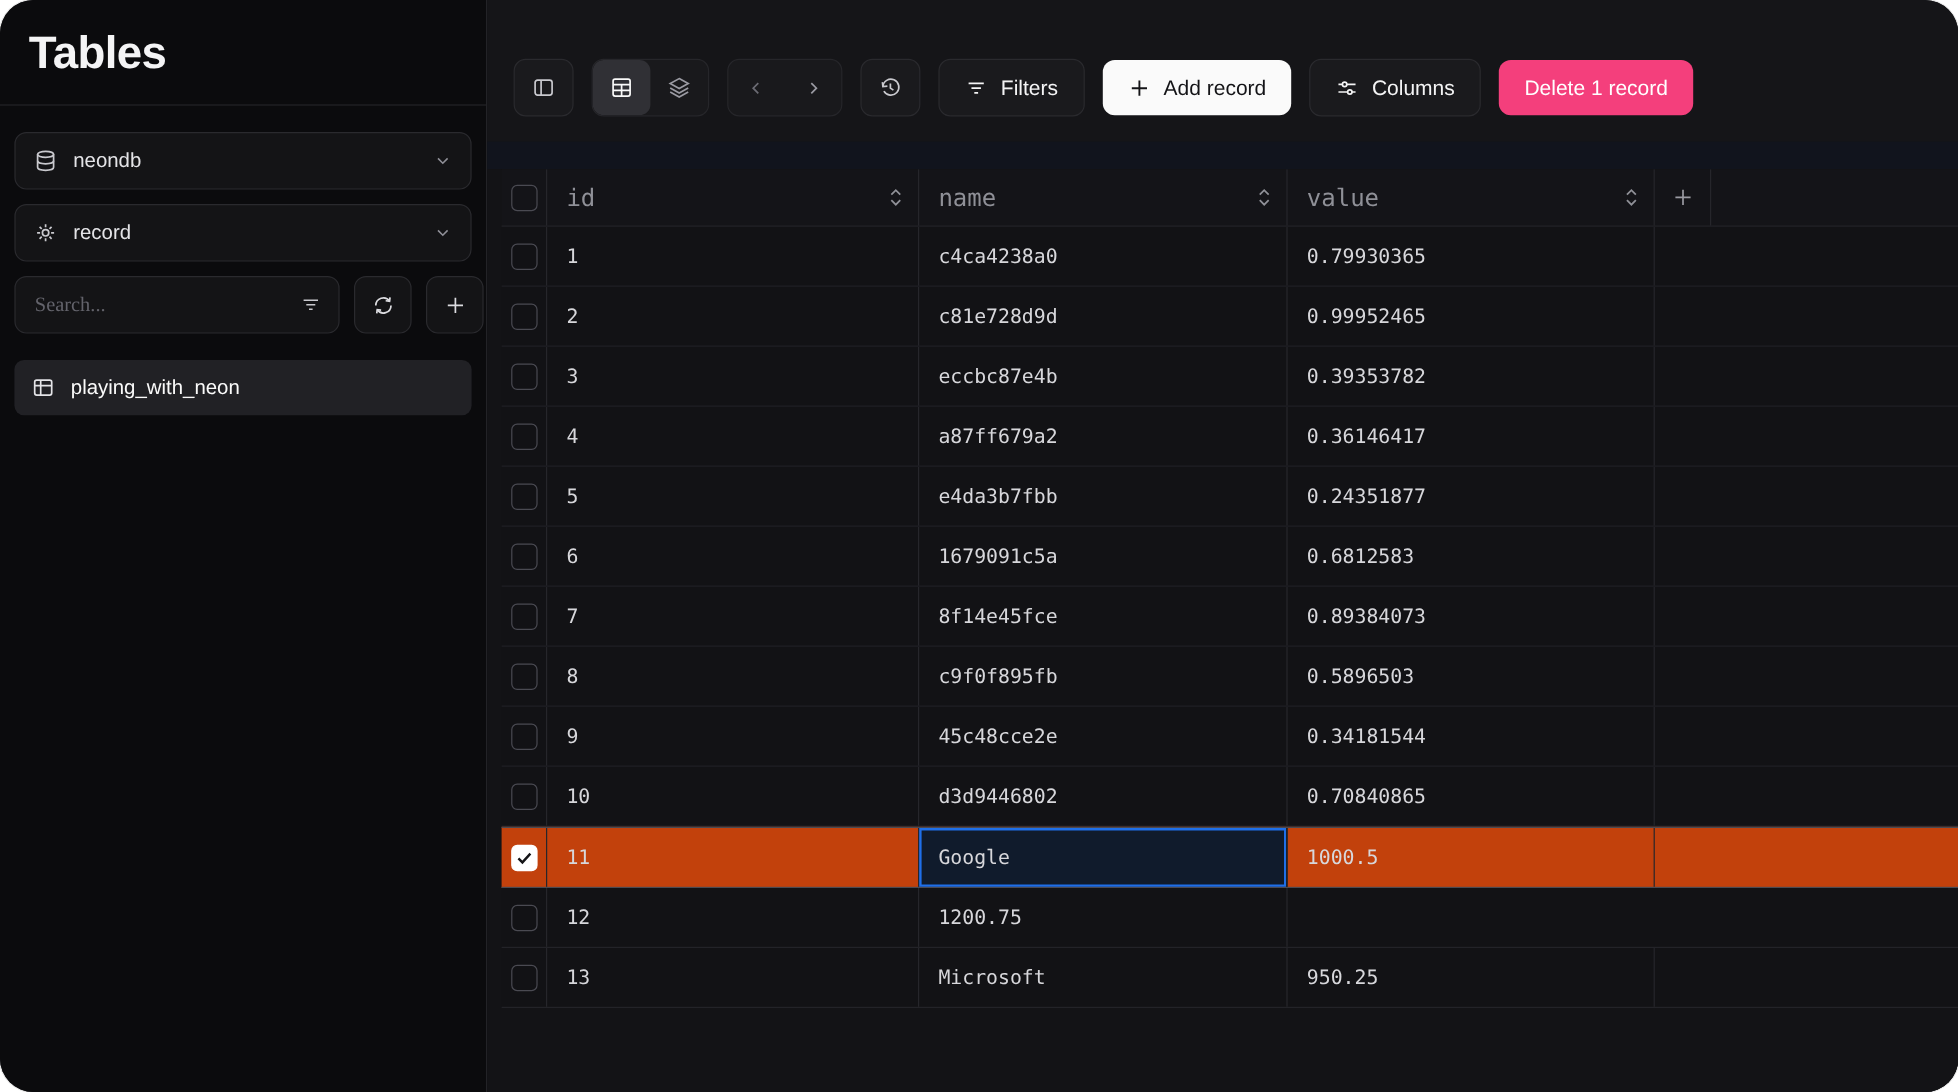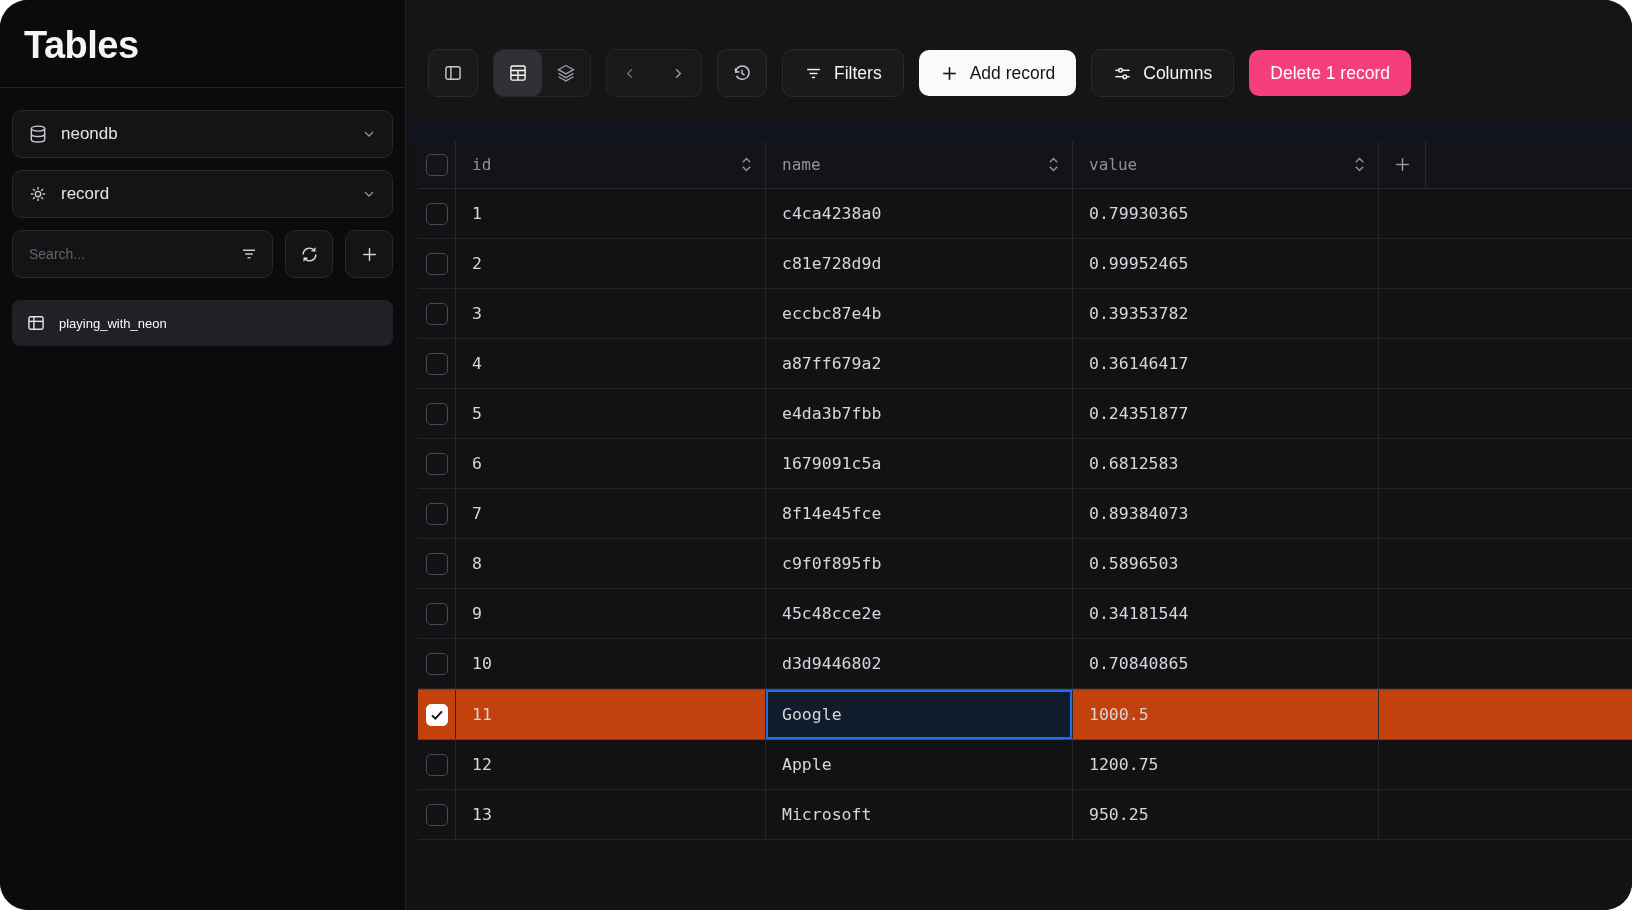--- a/index.html
+++ b/index.html
@@ -10,24 +10,24 @@
   .sidebar{width:405px;min-width:405px;background:#0b0b0d;border-right:1px solid #232327;display:flex;flex-direction:column;}
   .sidebar-header{padding:24px 24px 20px;}
   .sidebar-title{font-size:38px;font-weight:700;color:#f4f4f5;letter-spacing:-0.5px;}
   .sidebar-divider{height:1px;background:#232327;}
   .sidebar-body{padding:22px 12px 0;display:flex;flex-direction:column;gap:12px;}
   .select{height:46px;background:#141416;border:1px solid #2a2a2e;border-radius:10px;display:flex;align-items:center;gap:13px;padding:0 15px;color:#e4e4e7;font-size:17px;cursor:pointer;text-align:center;}
   .select .chev{margin-left:auto;color:#8f8f97;display:flex;}
   .sicon{color:#c9c9ce;display:flex;}
   .search-row{display:flex;gap:12px;}
   .search-box{flex:1;height:46px;background:#141416;border:1px solid #2a2a2e;border-radius:10px;display:flex;align-items:center;padding:0 14px;gap:10px;}
-  .search-box input{flex:1;background:transparent;border:0;outline:none;color:#0ea5e9;font-size:14px;font-family:Liberation Sans, sans-serif;}
+  .search-box input{flex:1;background:transparent;border:0;outline:none;color:#0ea5e9;font-size:17px;font-family:Liberation Serif, serif;}
   .search-box input::placeholder{color:#63636b;}
   .sq-btn{width:46px;min-width:46px;height:46px;background:#141416;border:1px solid #2a2a2e;border-radius:10px;display:flex;align-items:center;justify-content:center;color:#dcdce0;cursor:pointer;}
-  .table-item{margin-top:10px;height:46px;border-radius:8px;background:#212125;display:flex;align-items:center;gap:13px;padding:0 14px;color:#fafafa;font-size:13px;font-weight:500;cursor:pointer;}
+  .table-item{margin-top:10px;height:46px;border-radius:8px;background:#212125;display:flex;align-items:center;gap:13px;padding:0 14px;color:#fafafa;font-size:17px;font-weight:500;cursor:pointer;}
   .table-item .sicon{color:#e4e4e7;}
 
   
   .main{flex:1;display:flex;flex-direction:column;background:#151518;min-width:0;}
   .toolbar{height:90px;display:flex;align-items:center;gap:15px;padding:28px 24px 0 22px;}
   .tb-btn{height:46px;background:#1a1a1d;border:1px solid #2a2a2e;border-radius:10px;display:flex;align-items:center;justify-content:center;color:#c9c9ce;cursor:pointer;}
   .tb-icon{width:48px;}
   .segmented{display:flex;background:#19191c;border:1px solid #26262a;border-radius:10px;overflow:hidden;}
   .segment{width:48px;height:46px;display:flex;align-items:center;justify-content:center;color:#9a9aa2;cursor:pointer;}
   .segment.active{background:#303035;color:#fafafa;border-radius:9px;}
@@ -35,21 +35,21 @@
   .nav-pair .segment{width:47px;}
   .nav-prev{color:#6b6b73;}
   .btn-text{height:46px;background:#1a1a1d;border:1px solid #2a2a2e;border-radius:10px;display:flex;align-items:center;gap:11px;padding:0 21px;color:#f4f4f5;font-size:17.5px;cursor:pointer;}
   .btn-add{background:var(--add-button-bg,#fafafa);border:none;color:#141417;font-weight:500;}
   .btn-delete{background:var(--delete-pink,#f43f7c);border:none;color:#ffffff;font-weight:500;}
   .subbar{height:23px;background:#11141d;}
 
   
   .table-area{flex:1;padding-left:12px;background:#131316;overflow:hidden;}
   .grid-header{display:grid;grid-template-columns:38px 310px 307px 306px 47px;height:47px;border-bottom:1px solid #26262b;background:#141418;}
-  .head-cell{display:flex;align-items:center;justify-content:space-between;padding:0 12px 0 16px;color:#8f9097;font-family:"DejaVu Sans Mono",monospace;font-size:16px;border-right:1px solid #26262b;cursor:pointer;}
+  .head-cell{display:flex;align-items:center;justify-content:space-between;padding:0 12px 0 16px;color:#8f9097;font-family:"DejaVu Sans Mono",monospace;font-size:20px;border-right:1px solid #26262b;cursor:pointer;}
   .sort-ic{color:#8f9097;display:flex;}
   .cb-cell{display:flex;align-items:center;justify-content:center;border-right:1px solid #26262b;}
   .plus-cell{display:flex;align-items:center;justify-content:center;color:#9a9aa2;border-right:1px solid #26262b;cursor:pointer;}
   .grid-row{display:grid;grid-template-columns:38px 310px 307px 306px;height:49px;border-bottom:1px solid #232328;background:#121215;}
   .grid-row.row-selected{background:#c2410c;border-top:1px solid #4a4a52;border-bottom:1px solid #4a4a52;height:49px;}
   .cell{display:flex;align-items:center;padding:0 16px;color:#d7d7db;font-family:"DejaVu Sans Mono",monospace;font-size:16.5px;border-right:1px solid #26262b;overflow:hidden;white-space:nowrap;cursor:default;}
   .cell-focused{box-shadow:inset 0 0 0 2px var(--accent-blue,#1f6fe8);background:#101b2c;}
   .checkbox{width:22px;height:22px;border:1.5px solid #4a4a52;border-radius:5px;display:flex;align-items:center;justify-content:center;background:transparent;cursor:pointer;box-sizing:border-box;}
   .checkbox.checked{background:#ffffff;border-color:#ffffff;}
   svg{display:block;}
@@ -373,21 +373,20 @@
             </div>
             <div class="cell">11</div>
             <div class="cell cell-focused">Google</div>
             <div class="cell">1000.5</div>
           </div>
           <div class="grid-row">
             <div class="cb-cell">
               <span class="checkbox"></span>
             </div>
             <div class="cell">12</div>
-            <div class="cell">Apple</div>
             <div class="cell">1200.75</div>
           </div>
           <div class="grid-row">
             <div class="cb-cell">
               <span class="checkbox"></span>
             </div>
             <div class="cell">13</div>
             <div class="cell">Microsoft</div>
             <div class="cell">950.25</div>
           </div>

